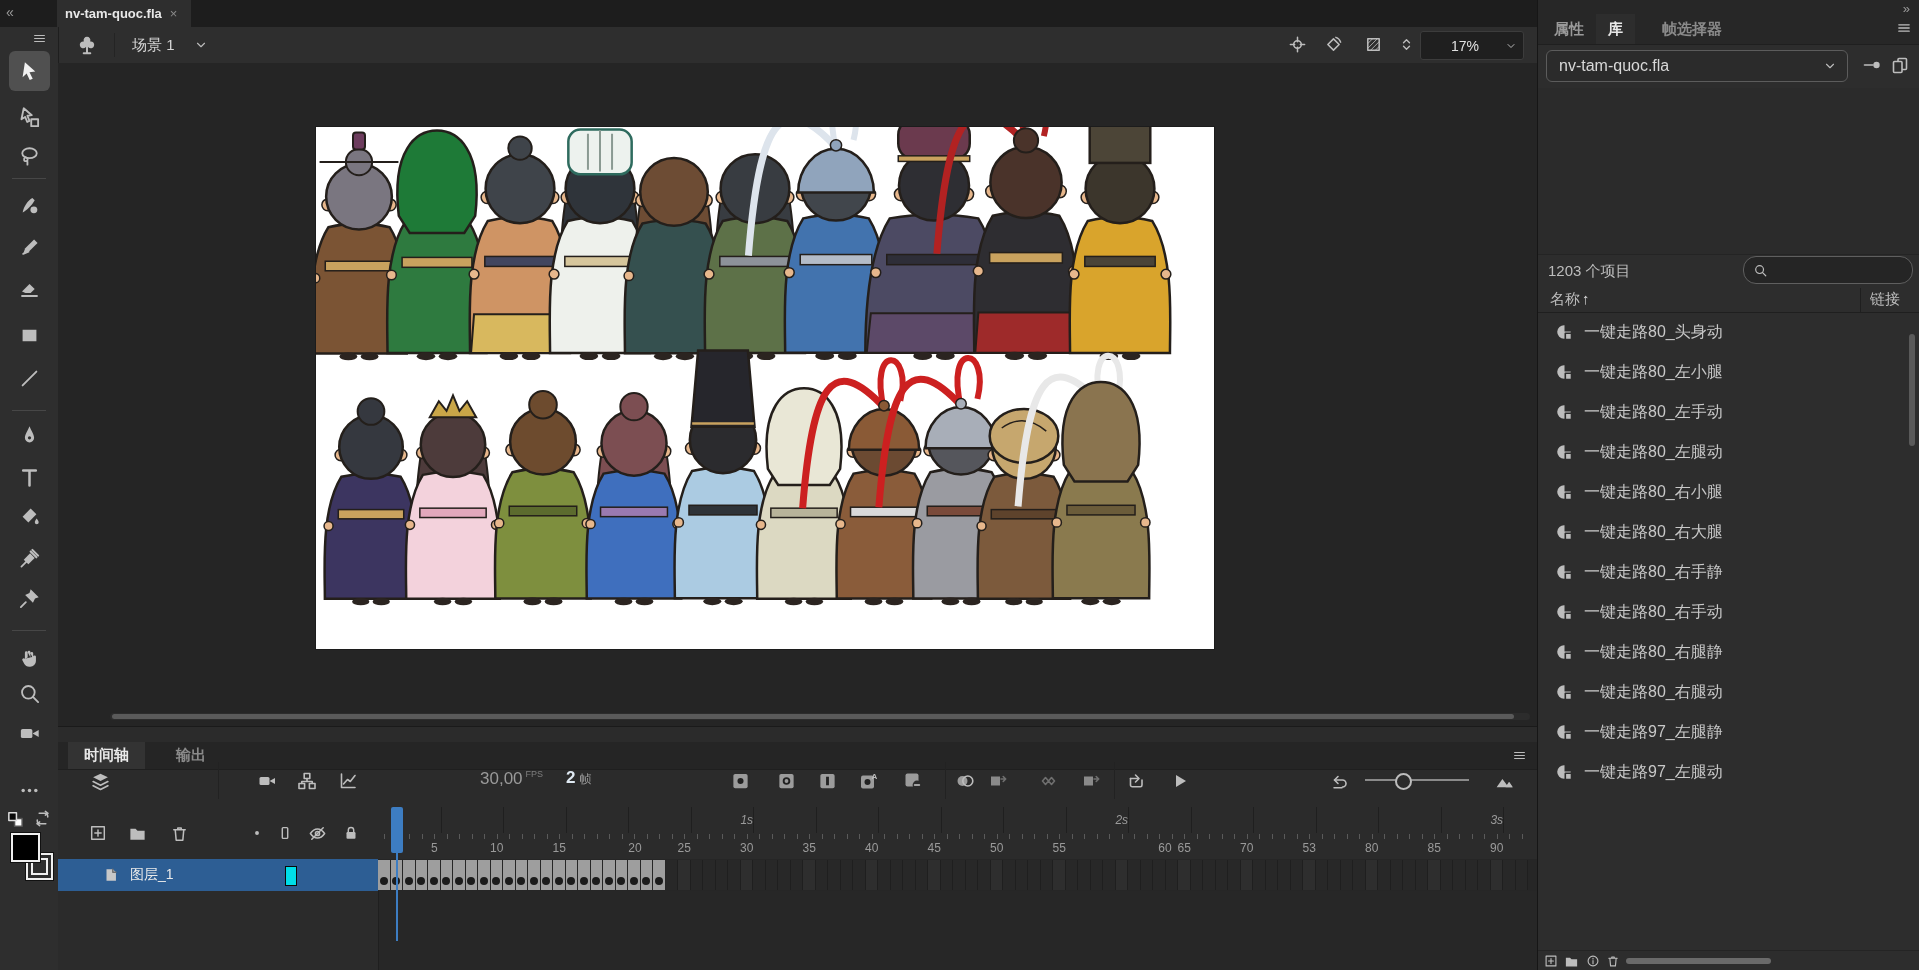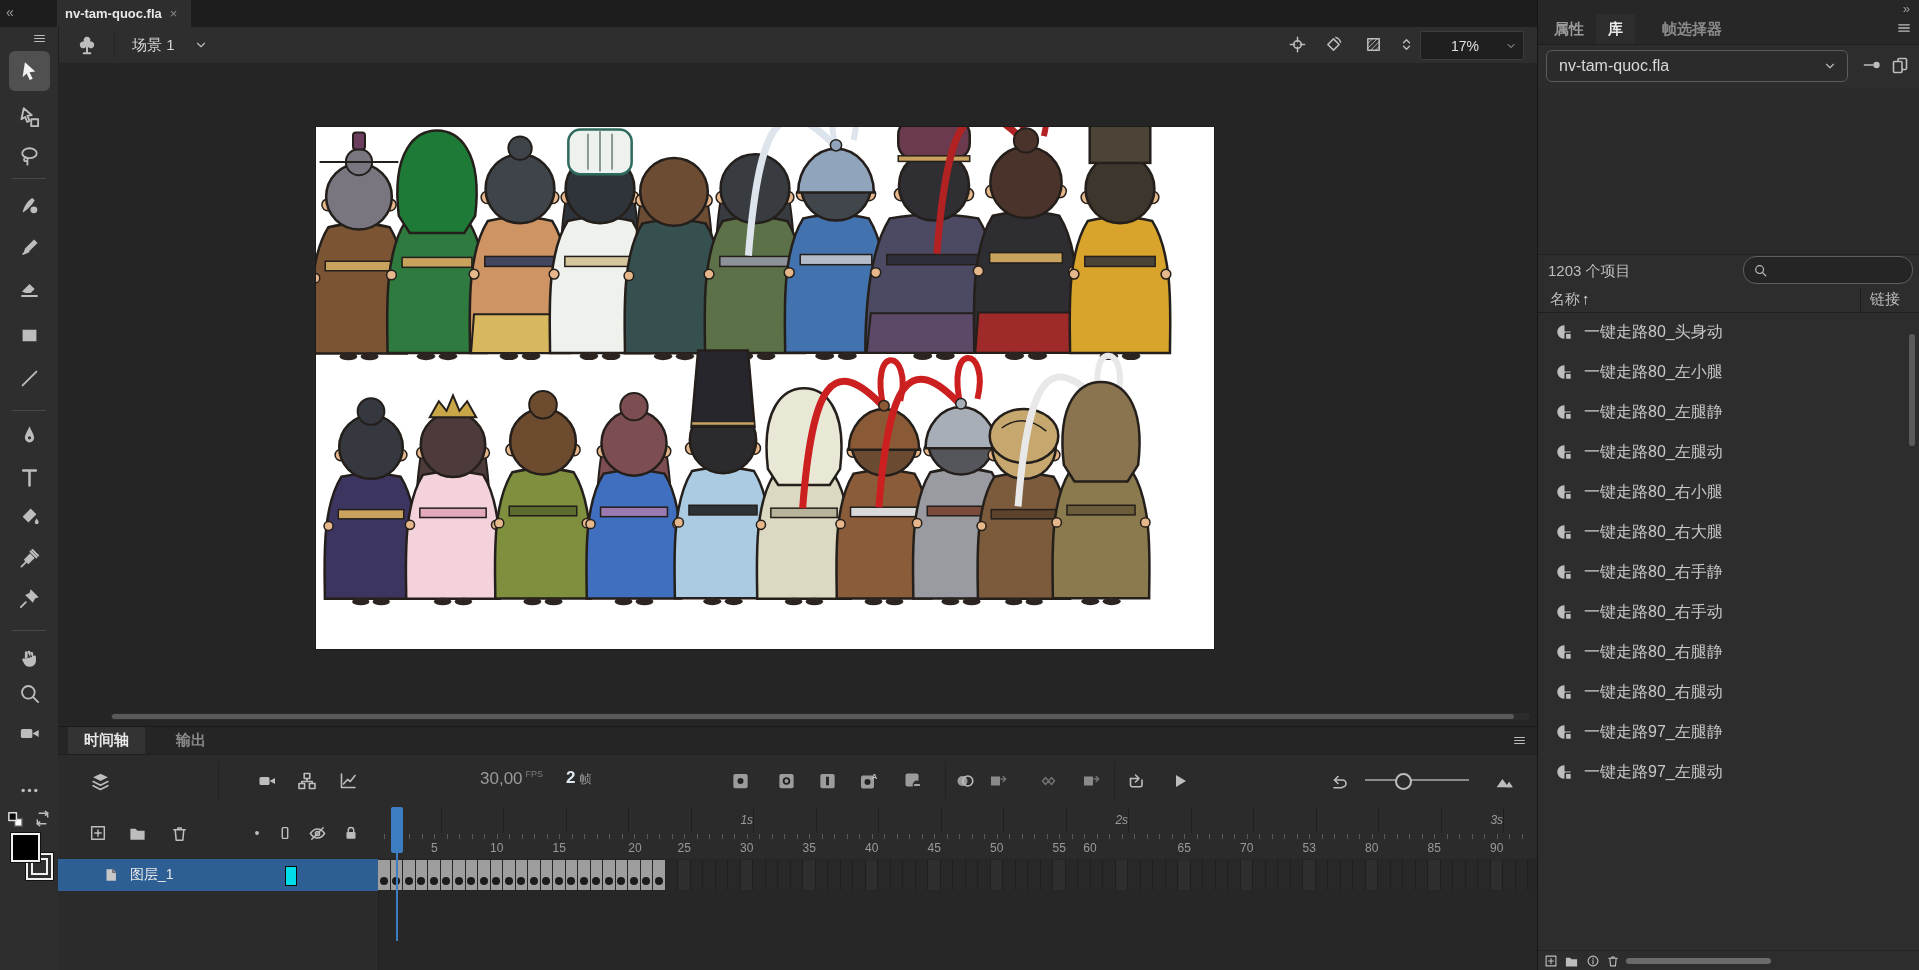--- a/index.html
+++ b/index.html
@@ -473,21 +473,21 @@
         <path d="M 37.849599999999995 70.8875 C 30.220499999999994 6.205999999999996, 55.098 -12.037500000000001, 75 -12.037500000000001 C 94.902 -12.037500000000001, 119.77950000000001 6.205999999999996, 112.1504 70.8875 L 101.536 87.4725 L 48.464 87.4725 Z" fill="#8a744f" stroke="#241f1b" stroke-width="2.5"></path>
       </svg>
     </div>
   <div class="ab" style="left:52px;top:650px;width:1420px;height:7px;background:#2c2c2c;border-radius:4px">
     <div style="position:absolute;left:2px;top:1px;width:1402px;height:5px;background:#5a5a5a;border-radius:3px"></div>
   </div>
 </div>
 
 <div class="ab" style="left:58px;top:726px;width:1479px;height:244px;background:#2b2b2b;border-top:1px solid #1a1a1a">
 
-  <div class="ab" style="left:0;top:0;width:1479px;height:27px;background:#252525;border-bottom:1px solid #1f1f1f">
+  <div class="ab" style="left:0;top:15px;width:1479px;height:27px;background:#252525;border-bottom:1px solid #1f1f1f">
     <div class="ab tab-cn" style="left:10px;top:0;height:27px;padding:0 16px;background:#333333;display:flex;align-items:center;color:#e8e8e8">
       <span>时间轴</span>
     </div>
     <div class="ab tab-cn" style="left:102px;top:0;height:27px;padding:0 16px;display:flex;align-items:center;color:#8a8a8a">
       <span>输出</span>
     </div>
     <span class="ab ic" style="right:10px;top:6px">
         <svg width="15" height="15" viewBox="0 0 20 20" fill="none" stroke="currentColor" stroke-width="1.6" stroke-linecap="round" stroke-linejoin="round">
           <path d="M3.5 6h13M3.5 10h13M3.5 14h13"></path>
         </svg>
@@ -785,21 +785,21 @@
         <span class="rnum" style="left:118.75px">10</span>
         <span class="rnum" style="left:181.25px">15</span>
         <span class="rnum" style="left:257px">20</span>
         <span class="rnum" style="left:306.25px">25</span>
         <span class="rnum" style="left:368.75px">30</span>
         <span class="rnum" style="left:431.25px">35</span>
         <span class="rnum" style="left:493.75px">40</span>
         <span class="rnum" style="left:556.25px">45</span>
         <span class="rnum" style="left:618.75px">50</span>
         <span class="rnum" style="left:681.25px">55</span>
-        <span class="rnum" style="left:712px">60</span>
+        <span class="rnum" style="left:787px">60</span>
         <span class="rnum" style="left:806.25px">65</span>
         <span class="rnum" style="left:868.75px">70</span>
         <span class="rnum" style="left:931.25px">53</span>
         <span class="rnum" style="left:993.75px">80</span>
         <span class="rnum" style="left:1056.25px">85</span>
         <span class="rnum" style="left:1118.75px">90</span>
       </div>
     <div id="frames-row" class="ab" style="left:320px;top:52px;width:1159px;height:32px;background:#262626;overflow:hidden">
         <div class="kf-cell" style="left:0px;width:11.5px">
           <div class="kf-dot"></div>
@@ -1024,21 +1024,21 @@
           </span>
           <span>一键走路80_左小腿</span>
         </div>
         <div class="lib-row">
           <span class="ic">
             <svg width="20" height="20" viewBox="0 0 20 20" fill="none" stroke="currentColor" stroke-width="1.6" stroke-linecap="round" stroke-linejoin="round">
               <path d="M10.5 3.2a6.8 6.8 0 1 0 6.3 6.3h-6.3z" fill="currentColor" stroke="none"></path>
               <rect x="11.3" y="11.3" width="6.2" height="6.2" fill="currentColor" stroke="#2d2d2d"></rect>
             </svg>
           </span>
-          <span>一键走路80_左腿静</span>
+          <span>一键走路80_左手动</span>
         </div>
         <div class="lib-row">
           <span class="ic">
             <svg width="20" height="20" viewBox="0 0 20 20" fill="none" stroke="currentColor" stroke-width="1.6" stroke-linecap="round" stroke-linejoin="round">
               <path d="M10.5 3.2a6.8 6.8 0 1 0 6.3 6.3h-6.3z" fill="currentColor" stroke="none"></path>
               <rect x="11.3" y="11.3" width="6.2" height="6.2" fill="currentColor" stroke="#2d2d2d"></rect>
             </svg>
           </span>
           <span>一键走路80_左腿动</span>
         </div>

